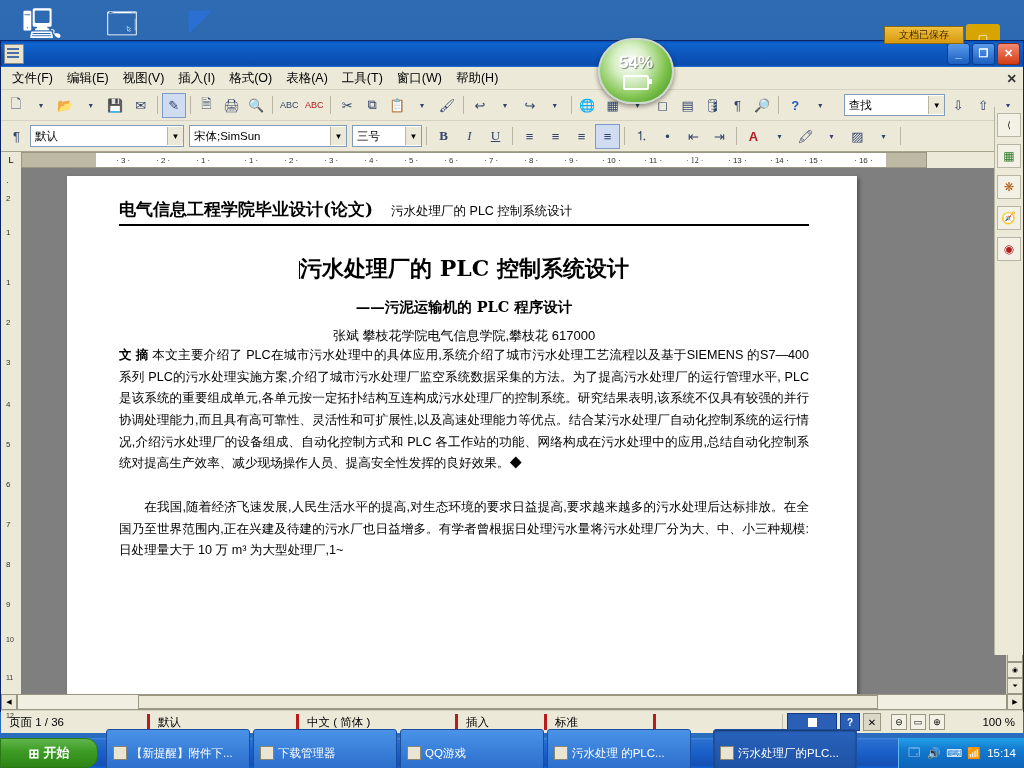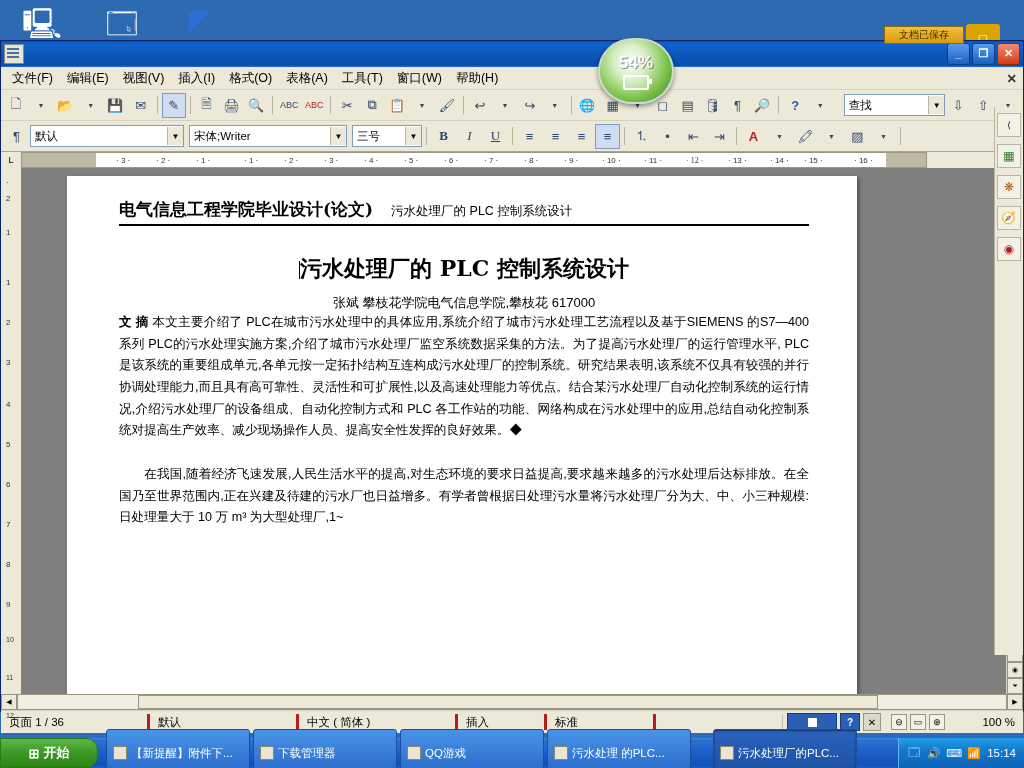--- a/index.html
+++ b/index.html
@@ -294,21 +294,21 @@
       <span class="tbtn" style="font-size:8px;">▾</span>
     </div>
 
     <div class="fmtbar">
       <span class="tbtn">¶</span>
       <span class="fcombo" style="width:148px;">
         <span>默认</span>
         <span class="arw">▼</span>
       </span>
       <span class="fcombo" style="width:152px;margin-left:4px;">
-        <span>宋体;Writer</span>
+        <span>宋体;SimSun</span>
         <span class="arw">▼</span>
       </span>
       <span class="fcombo" style="width:64px;margin-left:4px;">
         <span>三号</span>
         <span class="arw">▼</span>
       </span>
       <span class="tsep"></span>
       <span class="tbtn" style="font-weight:bold;font-family:'Liberation Serif',serif;">B</span>
       <span class="tbtn" style="font-style:italic;font-family:'Liberation Serif',serif;">I</span>
       <span class="tbtn" style="text-decoration:underline;font-family:'Liberation Serif',serif;">U</span>
@@ -379,20 +379,21 @@
       </div>
 
       <div class="canvas">
         <div class="page">
           <div class="doc">
             <div class="hdrbox">
               <span class="h1">电气信息工程学院毕业设计(论文)</span>
               <span class="h2">污水处理厂的 PLC 控制系统设计</span>
             </div>
             <div class="title"><span class="caret"></span><span>污水处理厂的 PLC 控制系统设计</span></div>
+            <div class="subtitle">——污泥运输机的 PLC 程序设计</div>
             <div class="authors">张斌   攀枝花学院电气信息学院,攀枝花  617000</div>
             <p class="body abs">
               <b>文 摘</b>
               <span>本文主要介绍了 PLC在城市污水处理中的具体应用,系统介绍了城市污水处理工艺流程以及基于SIEMENS 的S7—400 系列 PLC的污水处理实施方案,介绍了城市污水处理厂监空系统数据采集的方法。为了提高污水处理厂的运行管理水平, PLC 是该系统的重要组成单元,各单元按一定拓扑结构互连构成污水处理厂的控制系统。研究结果表明,该系统不仅具有较强的并行协调处理能力,而且具有高可靠性、灵活性和可扩展性,以及高速处理能力等优点。结合某污水处理厂自动化控制系统的运行情况,介绍污水处理厂的设备组成、自动化控制方式和 PLC 各工作站的功能、网络构成在污水处理中的应用,总结自动化控制系统对提高生产效率、减少现场操作人员、提高安全性发挥的良好效果。◆</span>
             </p>
             <p class="body" style="margin-top:22px;text-indent:2em;">在我国,随着经济飞速发展,人民生活水平的提高,对生态环境的要求日益提高,要求越来越多的污水处理后达标排放。在全国乃至世界范围内,正在兴建及待建的污水厂也日益增多。有学者曾根据日处理污水量将污水处理厂分为大、中、小三种规模:日处理量大于 10 万 m³ 为大型处理厂,1~</p>
           </div>
         </div>
       </div>
 

